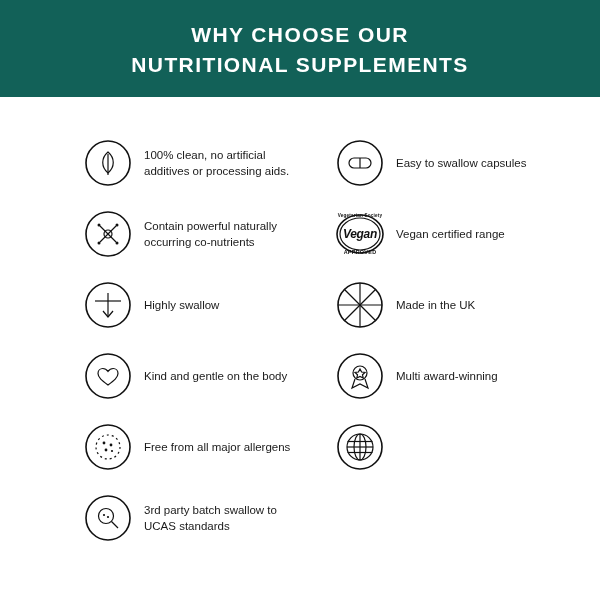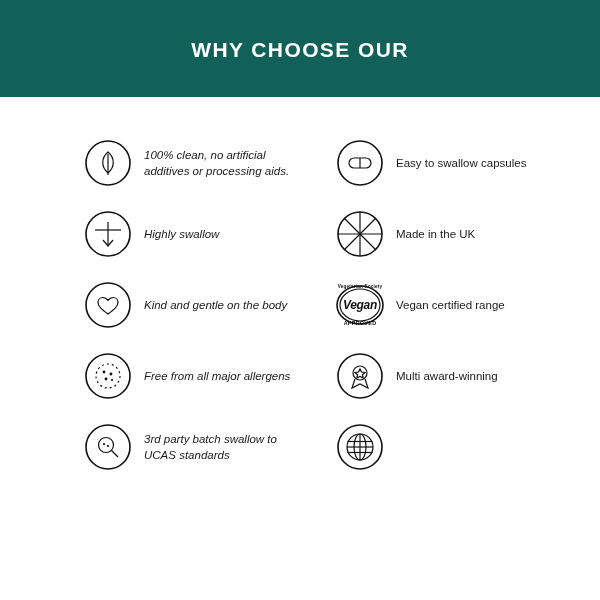--- a/index.html
+++ b/index.html
@@ -48,21 +48,21 @@
   }
   .columns {
     display: flex;
     flex-direction: row;
     width: 600px;
   }
   .col {
     width: 300px;
     box-sizing: border-box;
   }
-  .col-left { padding-left: 84px; font-style: italic; }
+  .col-left { padding-left: 84px; }
   .col-right { padding-left: 36px; }
 
   .feature {
     display: flex;
     flex-direction: row;
     align-items: center;
     height: 71px;
     margin-bottom: 0;
   }
   .icon-wrap {
@@ -116,38 +116,53 @@
     letter-spacing: 0.3px;
   }
 </style>
 </head>
 <body>
 
 <div class="page">
 
   <div class="header">
     <div class="header-line">WHY CHOOSE OUR</div>
+    <div class="header-line">NUTRITIONAL SUPPLEMENTS</div>
   </div>
 
   <div class="content">
     <div class="columns">
 
       <div class="col col-left">
 
         <div class="feature">
           <div class="icon-wrap">
             <svg width="48" height="48" viewBox="0 0 48 48">
               <circle class="st" cx="24" cy="24" r="22"></circle>
               <path class="st-thin" d="M24 13 C31 19 31 28 24 34 C17 28 17 19 24 13 Z"></path>
               <line class="st-thin" x1="24" y1="15" x2="24" y2="36"></line>
             </svg>
           </div>
           <div class="feature-text">100% clean, no artificial additives or processing aids.</div>
         </div>
 
+        <div class="feature">
+          <div class="icon-wrap">
+            <svg width="48" height="48" viewBox="0 0 48 48">
+              <circle class="st" cx="24" cy="24" r="22"></circle>
+              <path class="st-thin" d="M16 16 L32 32 M32 16 L16 32"></path>
+              <circle class="st-thin" cx="24" cy="24" r="4"></circle>
+              <circle class="fl" cx="15" cy="15" r="1.5"></circle>
+              <circle class="fl" cx="33" cy="15" r="1.5"></circle>
+              <circle class="fl" cx="15" cy="33" r="1.5"></circle>
+              <circle class="fl" cx="33" cy="33" r="1.5"></circle>
+            </svg>
+          </div>
+          <div class="feature-text">Contain powerful naturally occurring co-nutrients</div>
+        </div>
 
         <div class="feature">
           <div class="icon-wrap">
             <svg width="48" height="48" viewBox="0 0 48 48">
               <circle class="st" cx="24" cy="24" r="22"></circle>
               <line class="st-thin" x1="11" y1="20" x2="37" y2="20"></line>
               <line class="st-thin" x1="24" y1="12" x2="24" y2="36"></line>
               <path class="st-thin" d="M19 30 L24 36 L29 30"></path>
             </svg>
           </div>
@@ -197,33 +212,20 @@
 
         <div class="feature">
           <div class="icon-wrap">
             <svg width="48" height="48" viewBox="0 0 48 48">
               <circle class="st" cx="24" cy="24" r="22"></circle>
               <rect class="st-thin" x="13" y="19" width="22" height="10" rx="5"></rect>
               <line class="st-thin" x1="24" y1="19" x2="24" y2="29"></line>
             </svg>
           </div>
           <div class="feature-text">Easy to swallow capsules</div>
-        </div>
-
-        <div class="feature">
-          <div class="icon-wrap">
-            <svg width="48" height="48" viewBox="0 0 48 48">
-              <circle class="st" cx="24" cy="24" r="22"></circle>
-              <line class="st-thin" x1="24" y1="2" x2="24" y2="46"></line>
-              <line class="st-thin" x1="2" y1="24" x2="46" y2="24"></line>
-              <line class="st-thin" x1="8" y1="8" x2="40" y2="40"></line>
-              <line class="st-thin" x1="40" y1="8" x2="8" y2="40"></line>
-            </svg>
-          </div>
-          <div class="feature-text">Made in the UK</div>
         </div>
 
         <div class="feature">
           <div class="icon-wrap">
             <div class="vegan-badge">
               <svg width="48" height="48" viewBox="0 0 48 48" style="position:absolute;top:0;left:0;">
                 <ellipse class="st" cx="24" cy="24" rx="23" ry="19"></ellipse>
                 <ellipse class="st-thin" cx="24" cy="24" rx="20" ry="16"></ellipse>
               </svg>
               <div class="vtext vegan-soc">Vegetarian Society</div>
@@ -231,20 +233,33 @@
               <div class="vtext vegan-app">APPROVED</div>
             </div>
           </div>
           <div class="feature-text">Vegan certified range</div>
         </div>
 
         <div class="feature">
           <div class="icon-wrap">
             <svg width="48" height="48" viewBox="0 0 48 48">
               <circle class="st" cx="24" cy="24" r="22"></circle>
+              <line class="st-thin" x1="24" y1="2" x2="24" y2="46"></line>
+              <line class="st-thin" x1="2" y1="24" x2="46" y2="24"></line>
+              <line class="st-thin" x1="8" y1="8" x2="40" y2="40"></line>
+              <line class="st-thin" x1="40" y1="8" x2="8" y2="40"></line>
+            </svg>
+          </div>
+          <div class="feature-text">Made in the UK</div>
+        </div>
+
+        <div class="feature">
+          <div class="icon-wrap">
+            <svg width="48" height="48" viewBox="0 0 48 48">
+              <circle class="st" cx="24" cy="24" r="22"></circle>
               <circle class="st-thin" cx="24" cy="21" r="7"></circle>
               <path class="st-thin" d="M24 17 L25.6 20 L29 20.4 L26.5 22.8 L27.2 26 L24 24.4 L20.8 26 L21.5 22.8 L19 20.4 L22.4 20 Z"></path>
               <path class="st-thin" d="M19 27 L16 36 L24 32 L32 36 L29 27"></path>
             </svg>
           </div>
           <div class="feature-text">Multi award-winning</div>
         </div>
 
         <div class="feature">
           <div class="icon-wrap">

